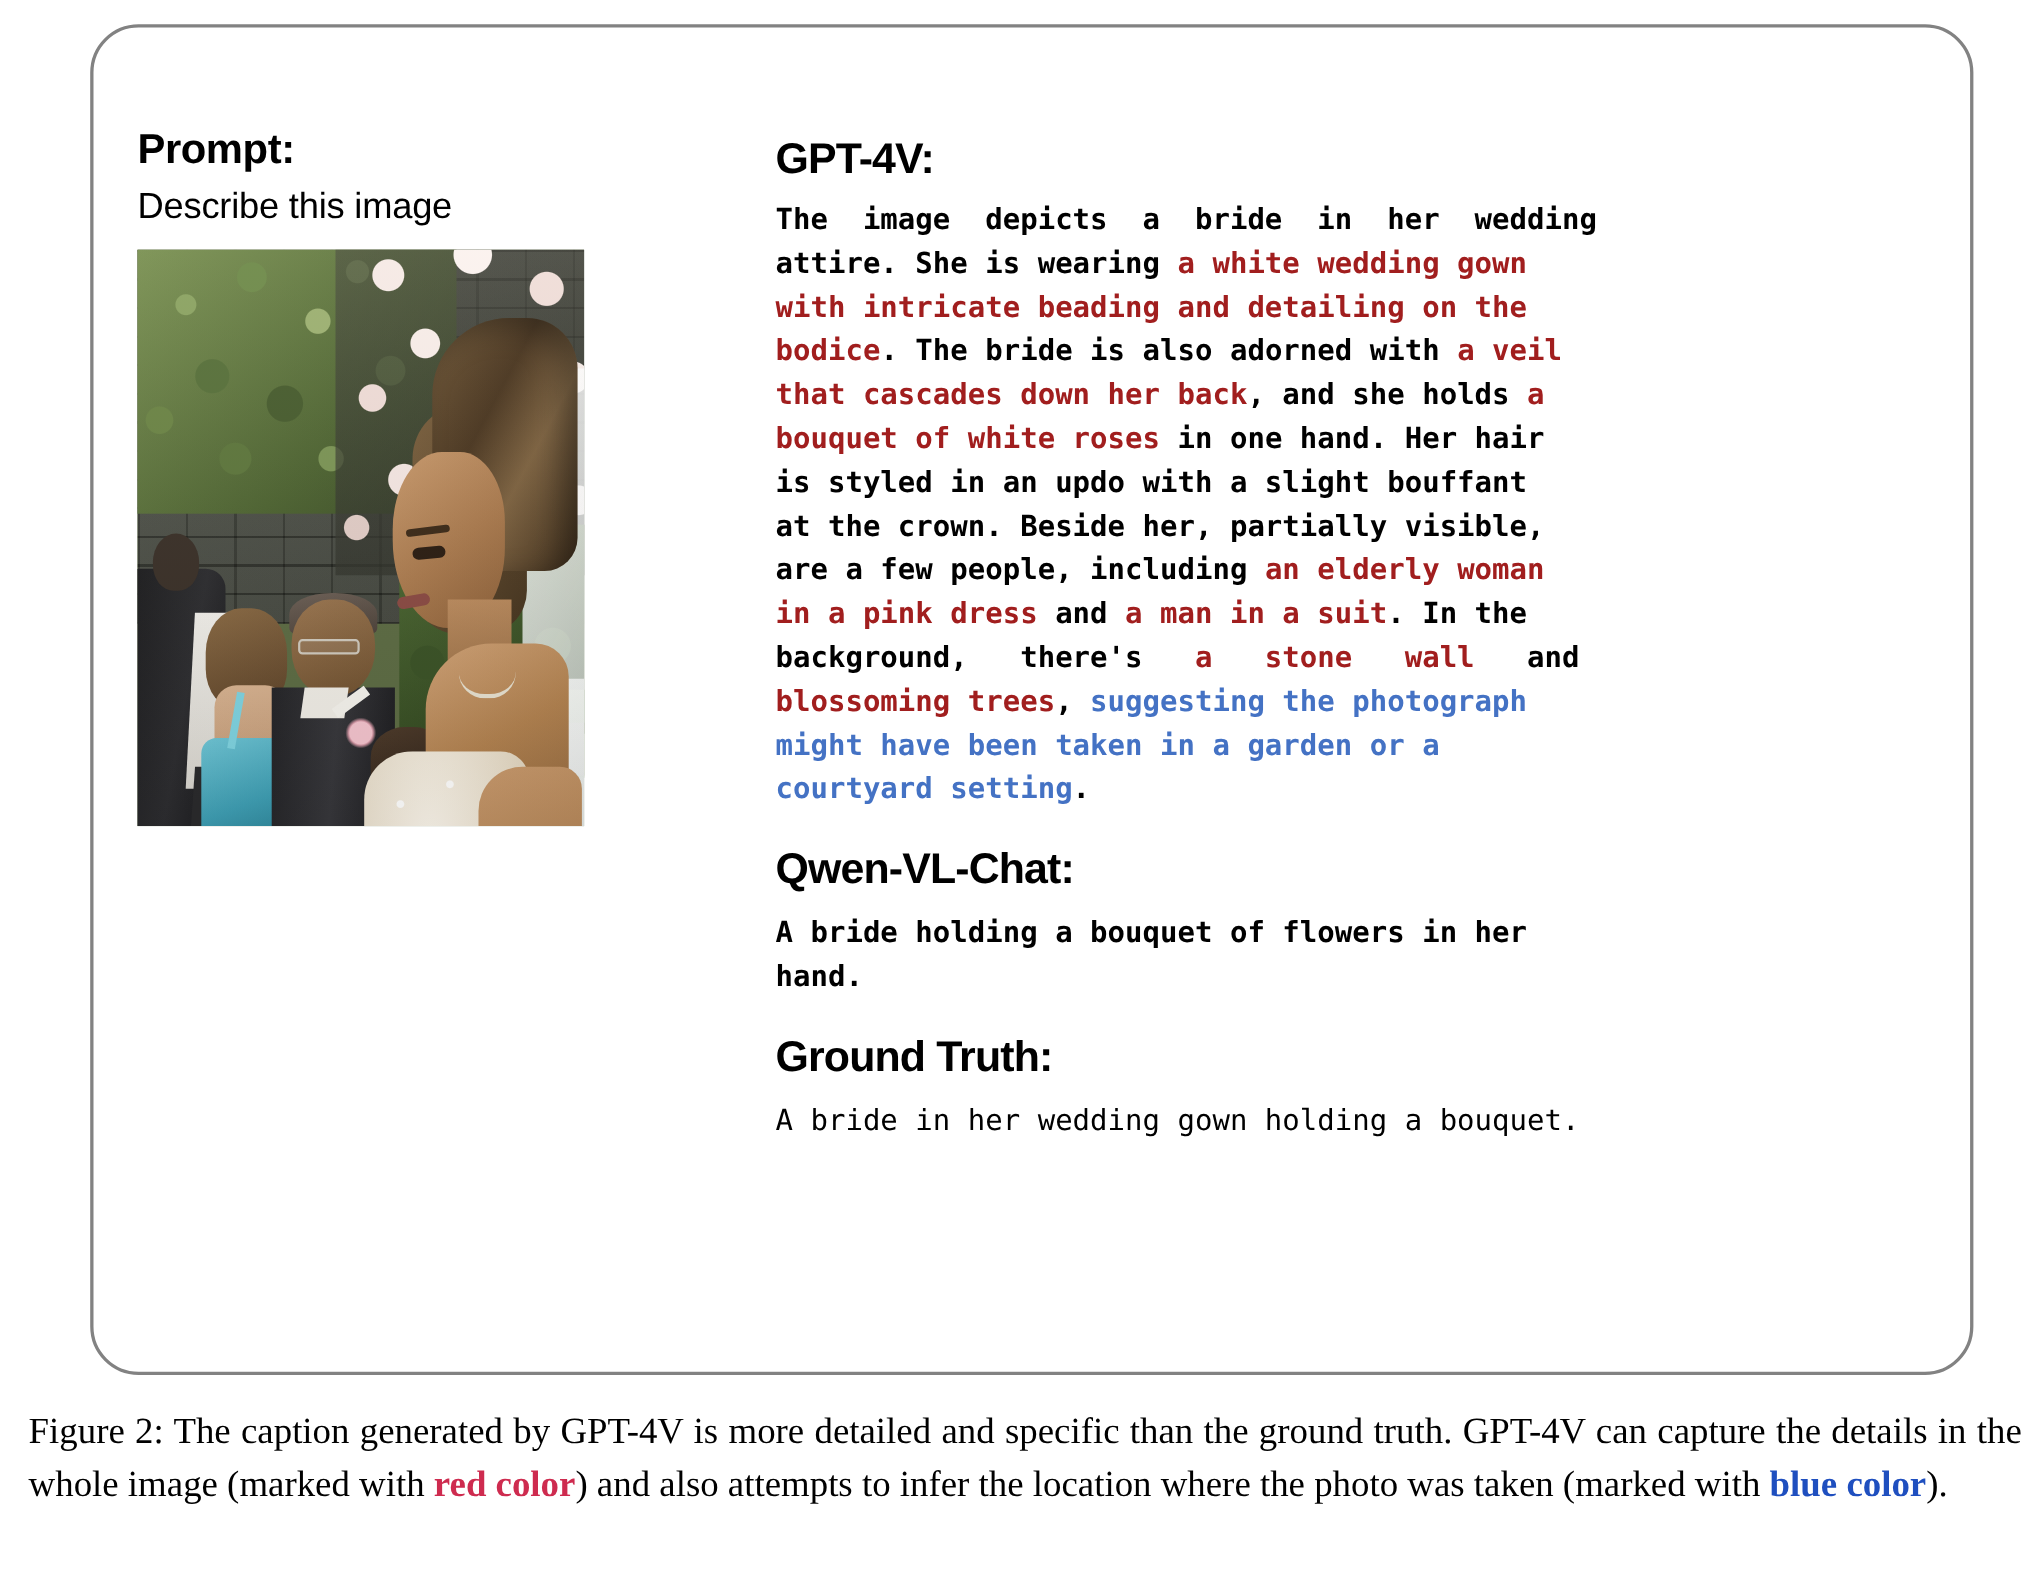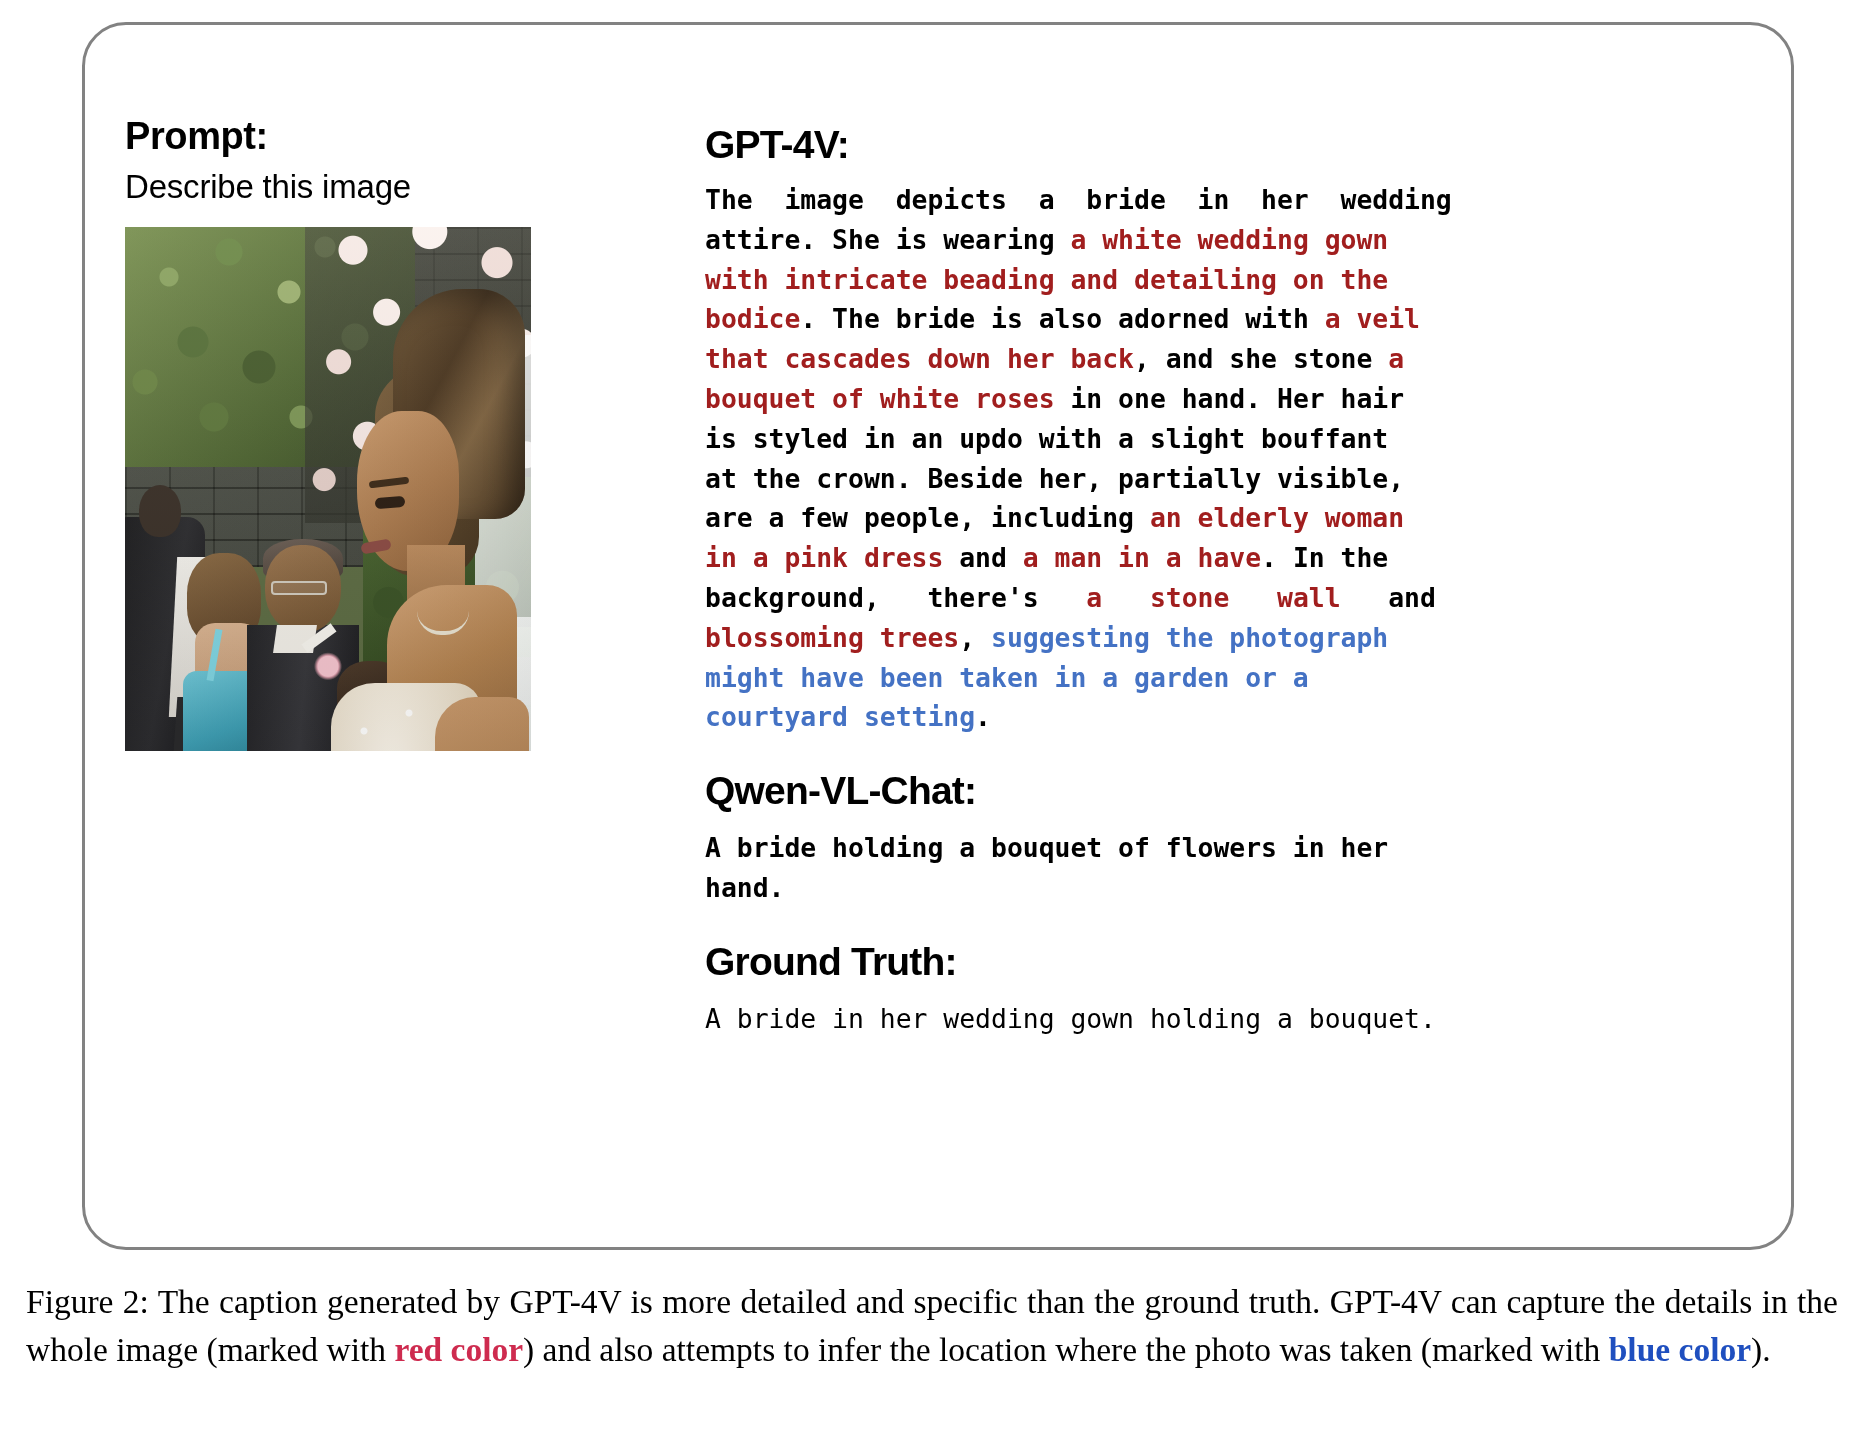--- a/index.html
+++ b/index.html
@@ -425,26 +425,26 @@
     </div>
   </div>
 
   <div id="right-col">
 
     <div class="model-heading" id="gpt-heading">GPT-4V:</div>
     <div class="mono-block" id="gpt-body"><span>The  image  depicts  a  bride  in  her  wedding
 attire. She is wearing </span><span class="red">a white wedding gown
 with intricate beading and detailing on the
 bodice</span><span>. The bride is also adorned with </span><span class="red">a veil
-that cascades down her back</span><span>, and she stone </span><span class="red">a
+that cascades down her back</span><span>, and she holds </span><span class="red">a
 bouquet of white roses</span><span> in one hand. Her hair
 is styled in an updo with a slight bouffant
 at the crown. Beside her, partially visible,
 are a few people, including </span><span class="red">an elderly woman
-in a pink dress</span><span> and </span><span class="red">a man in a have</span><span>. In the
+in a pink dress</span><span> and </span><span class="red">a man in a suit</span><span>. In the
 background,   there's   </span><span class="red">a   stone   wall</span><span>   and
 </span><span class="red">blossoming trees</span><span>, </span><span class="blue">suggesting the photograph
 might have been taken in a garden or a
 courtyard setting</span><span>.</span></div>
 
     <div class="model-heading" id="qwen-heading">Qwen-VL-Chat:</div>
     <div class="mono-block" id="qwen-body"><span>A bride holding a bouquet of flowers in her
 hand.</span></div>
 
     <div class="model-heading" id="gt-heading">Ground Truth:</div>

